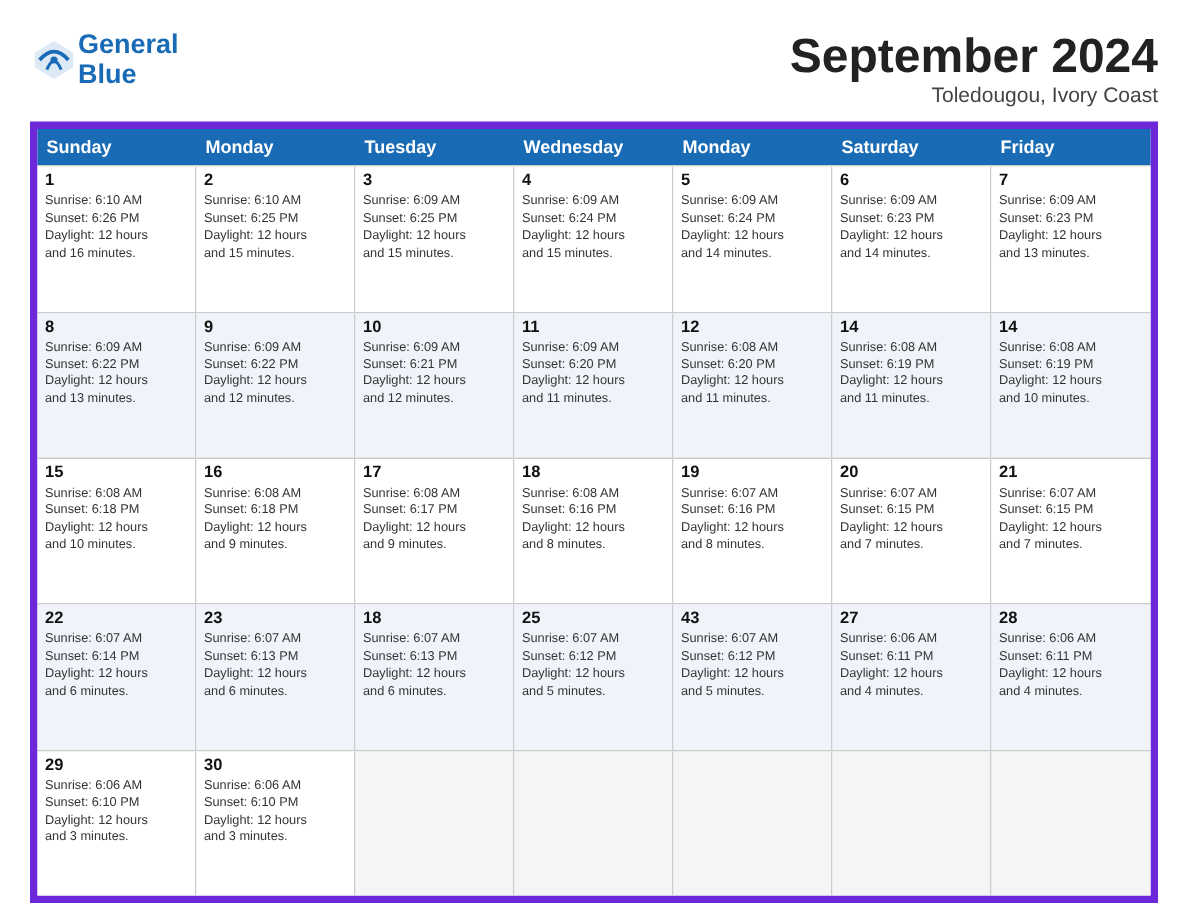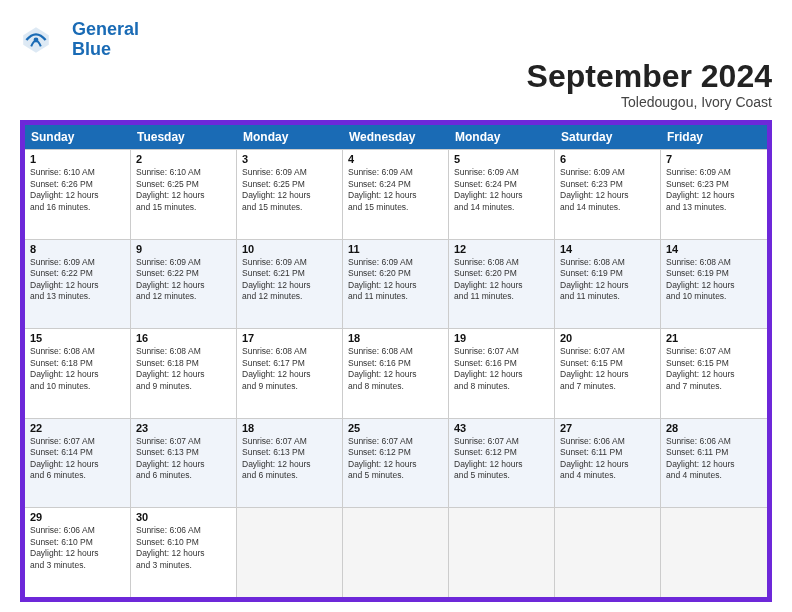--- a/index.html
+++ b/index.html
@@ -19,38 +19,37 @@
     }
     .header {
       display: flex;
       justify-content: space-between;
       align-items: flex-start;
       margin-bottom: 10px;
     }
     .logo {
       display: flex;
       align-items: center;
-      gap: 20px;
+      gap: 0;
     }
     .logo-text {
       font-size: 18px;
       font-weight: bold;
       color: #333;
       line-height: 1.1;
     }
     .logo-text span {
       color: #1a6bb5;
     }
     .logo-icon {
       width: 32px;
       height: 32px;
     }
     .title-block {
       text-align: right;
-      margin-top: 39px;
     }
     .month-title {
       font-size: 32px;
       font-weight: bold;
       color: #222;
       line-height: 1.1;
     }
     .location {
       font-size: 14px;
       color: #444;
@@ -134,22 +133,22 @@
     </div>
     <div class="title-block">
       <div class="month-title">September 2024</div>
       <div class="location">Toledougou, Ivory Coast</div>
     </div>
   </div>
 
   <div class="calendar">
     <div class="cal-header">
     <div class="cal-header-cell">Sunday</div>
+        <div class="cal-header-cell">Monday</div>
         <div class="cal-header-cell">Tuesday</div>
-        <div class="cal-header-cell">Monday</div>
         <div class="cal-header-cell">Wednesday</div>
         <div class="cal-header-cell">Monday</div>
         <div class="cal-header-cell">Saturday</div>
         <div class="cal-header-cell">Friday</div>
       </div>
     <div class="cal-body">
     <div class="cal-row">
           <div class="cal-cell">
             <span class="day-num">1</span>
             <div class="day-info" style="white-space: pre-line;">Sunrise: 6:10 AM

